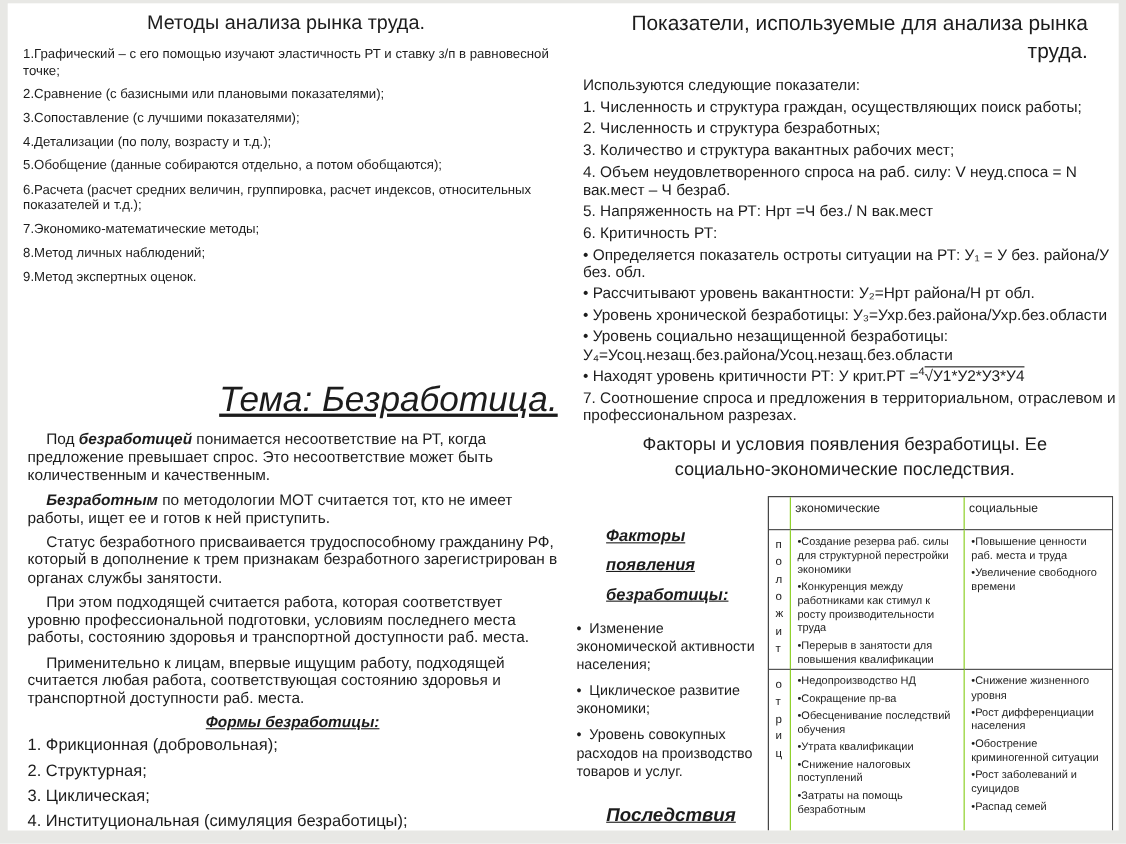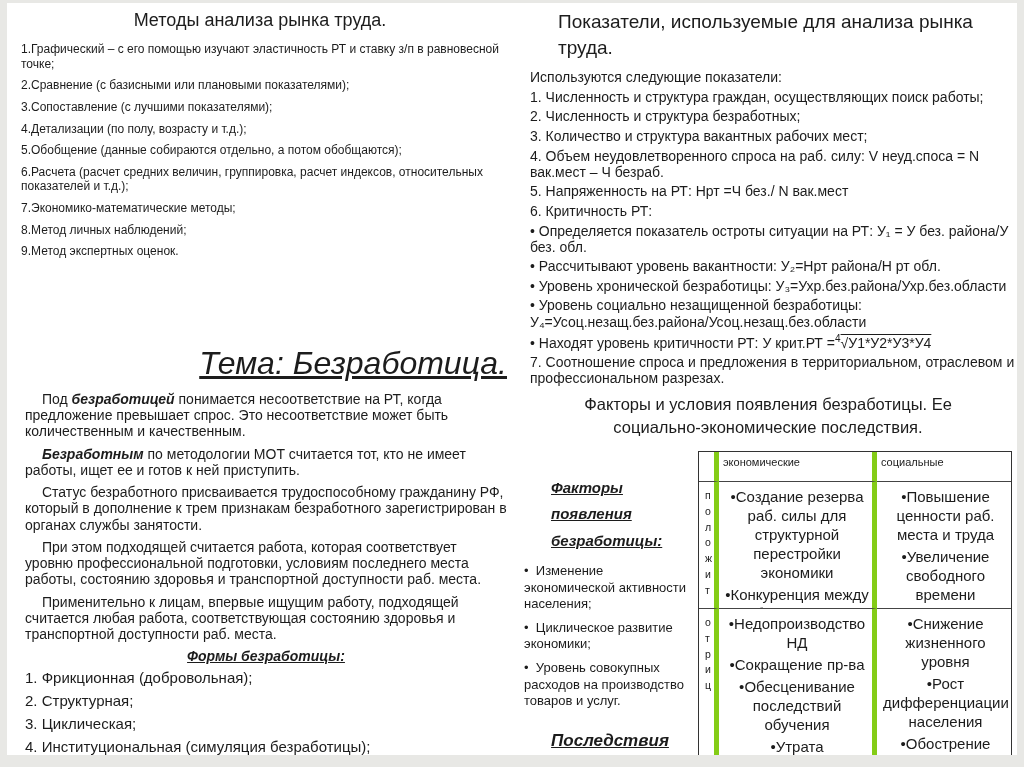--- a/index.html
+++ b/index.html
@@ -26,21 +26,21 @@
   .q-unemployment { position: absolute; left: 18px; top: 342px; width: 482px; }
   .u-title { font-size: 32px; font-style: italic; text-align: right; margin-bottom: 9px; text-decoration: underline; }
   .u-par { font-size: 14px; line-height: 1.16; margin-bottom: 6px; text-indent: 17px; }
   .seg-bold { font-weight: bold; font-style: italic; }
   .forms-title { font-size: 14px; font-weight: bold; font-style: italic;
                  text-decoration: underline; text-align: center; margin: 2px 0 5px; }
   .form-item { font-size: 15px; line-height: 1.25; margin-bottom: 4px; }
 
   
   .q-indicators { position: absolute; left: 523px; top: 6px; width: 487px; }
-  .i-title { font-size: 19px; line-height: 1.35; text-align: left; padding: 0 28px; margin-bottom: 9px; }
+  .i-title { font-size: 19px; line-height: 1.35; text-align: right; padding: 0 28px; margin-bottom: 9px; }
   .i-line { font-size: 14px; line-height: 1.15; margin-bottom: 3.5px; }
   .i-root sup { font-size: 10px; }
   .i-radicand { text-decoration: overline; }
 
   
   .q-factors { position: absolute; left: 517px; top: 390px; right: 5px; bottom: 0; overflow: hidden; }
   .f-title { font-size: 16.5px; line-height: 1.4; text-align: center; padding: 0 52px; margin-bottom: 12px; }
   .f-body { display: flex; align-items: flex-start; }
   .f-left { width: 172px; flex: none; padding-top: 24px; }
   .f-heading { font-size: 15px; font-weight: bold; font-style: italic;
@@ -48,26 +48,26 @@
                width: 118px; margin: 0 auto 9px; }
   .f-bullet { font-size: 13px; line-height: 1.28; margin-bottom: 7px; }
   .f-bullet::before { content: "\2022\00a0\00a0"; }
   .c-heading { font-size: 17px; font-weight: bold; font-style: italic;
                text-decoration: underline; text-align: center; line-height: 1.8;
                width: 150px; margin: 16px auto 0; }
 
   .f-table { flex: 1; margin-left: 2px; border: 1.5px solid #333;
              display: grid; grid-template-columns: 20px 158px 1fr;
              grid-template-rows: 30px 127px auto; height: 318px; }
-  .f-table > div { border-right: 5px solid #84cc16; border-bottom: 1px solid #444; overflow: hidden; }
+  .f-table > div { border-right: 1px solid #84cc16; border-bottom: 1px solid #444; overflow: hidden; }
   .f-table > div:nth-child(3n) { border-right: none; }
   .f-table > div:nth-child(n+7) { border-bottom: none; }
   .th { font-size: 11px; padding: 4px 4px; }
   .tlabel { font-size: 10.5px; line-height: 1.5; padding: 6px 0 0 6px; }
-  .tcell { font-size: 15px; line-height: 1.27; padding: 5px 3px 3px 6px; text-align: center; }
+  .tcell { font-size: 10px; line-height: 1.27; padding: 5px 3px 3px 6px; }
   .tcell-item { margin-bottom: 3px; }
   .tcell-item::before { content: "\2022"; }
 </style>
 </head>
 <body>
 
 <div class="slide">
 
   <section class="q-methods">
     <div class="m-title">Методы анализа рынка труда.</div>

